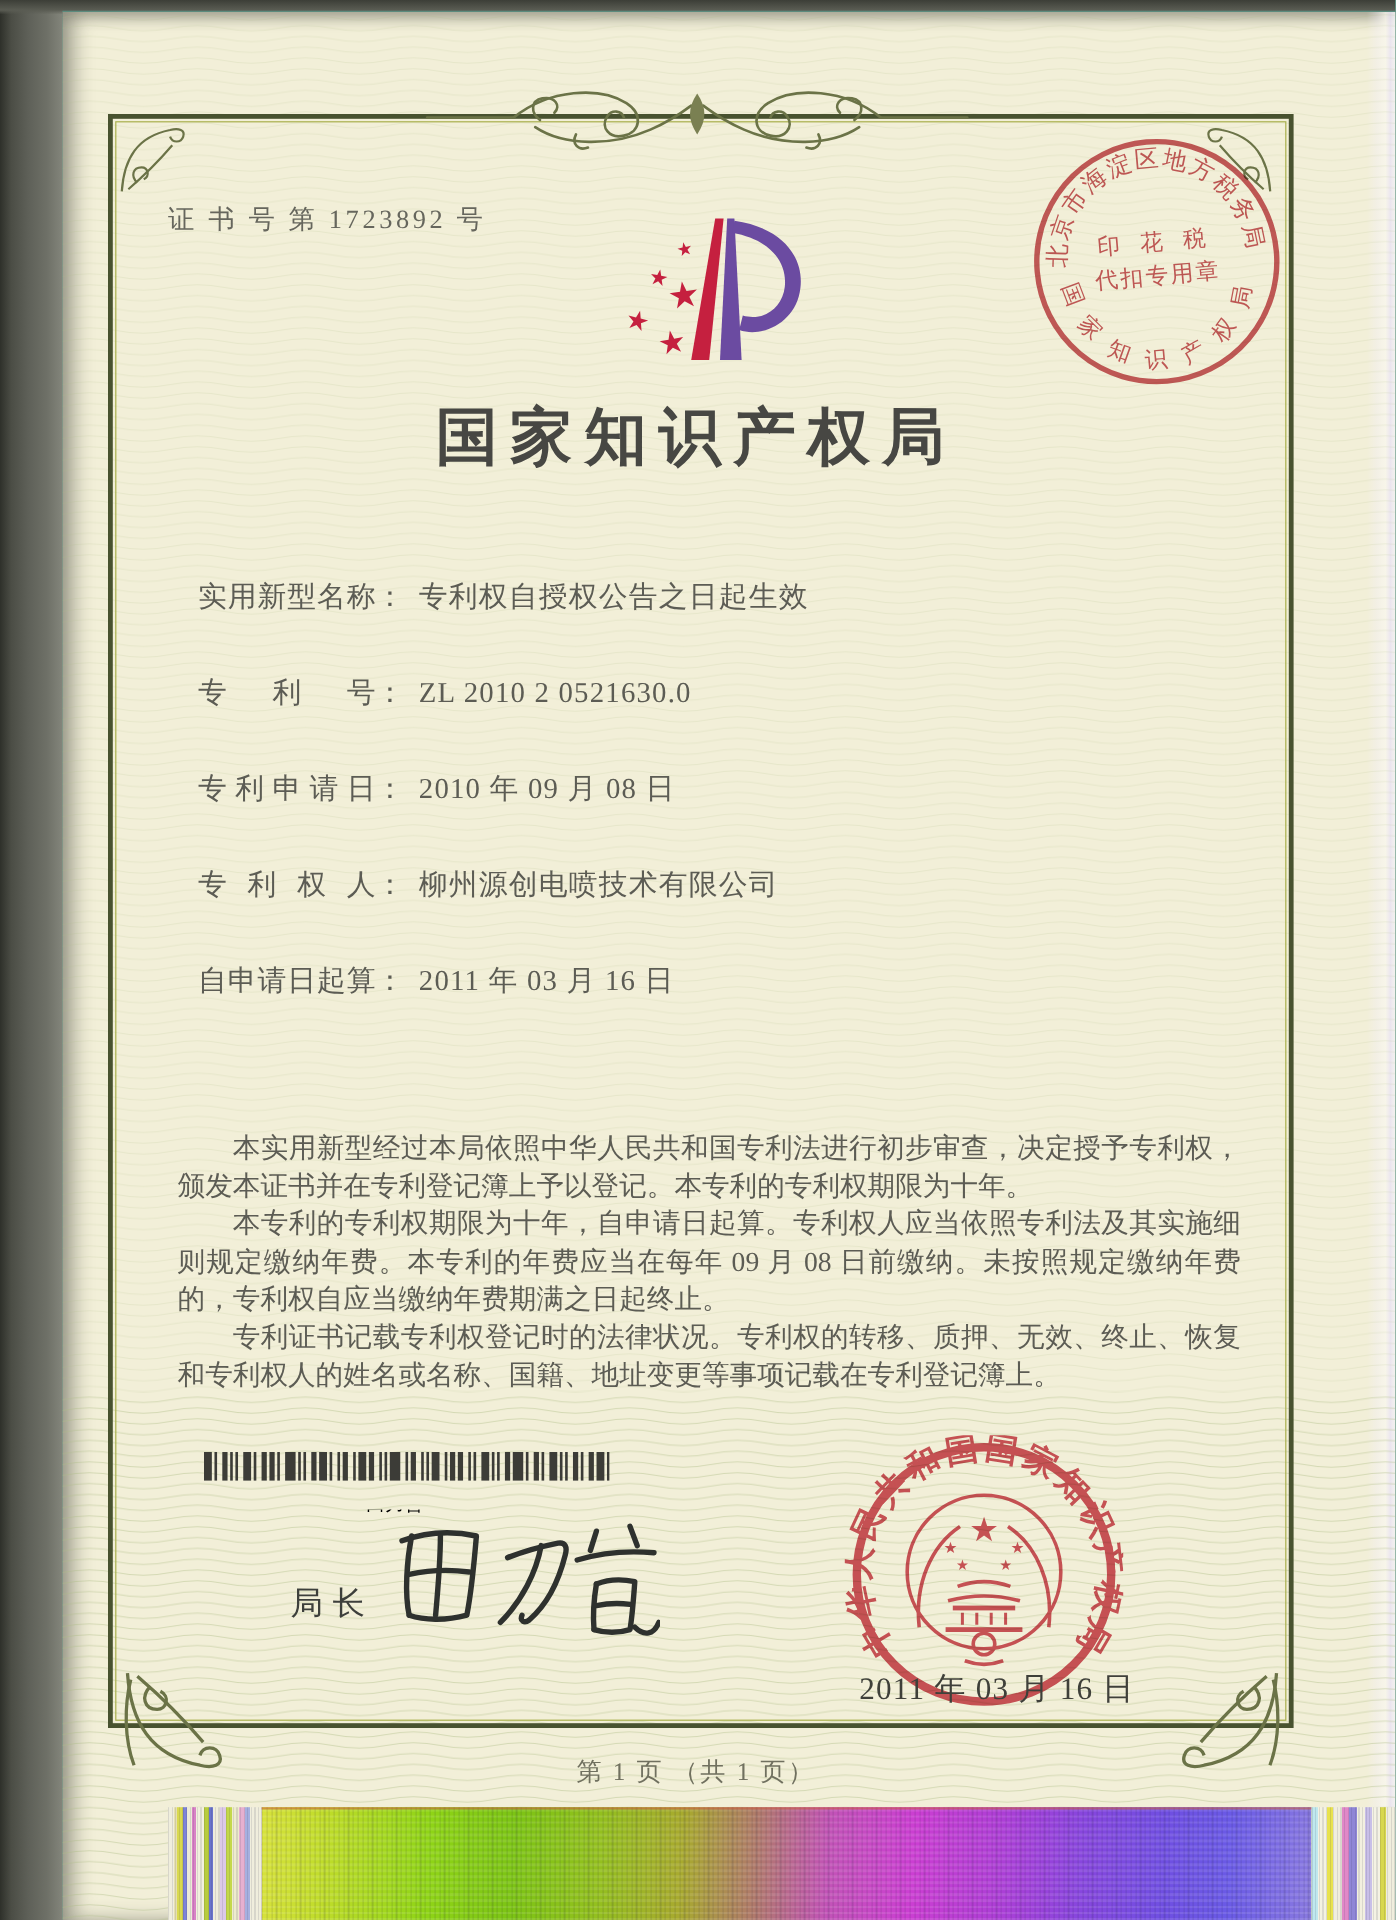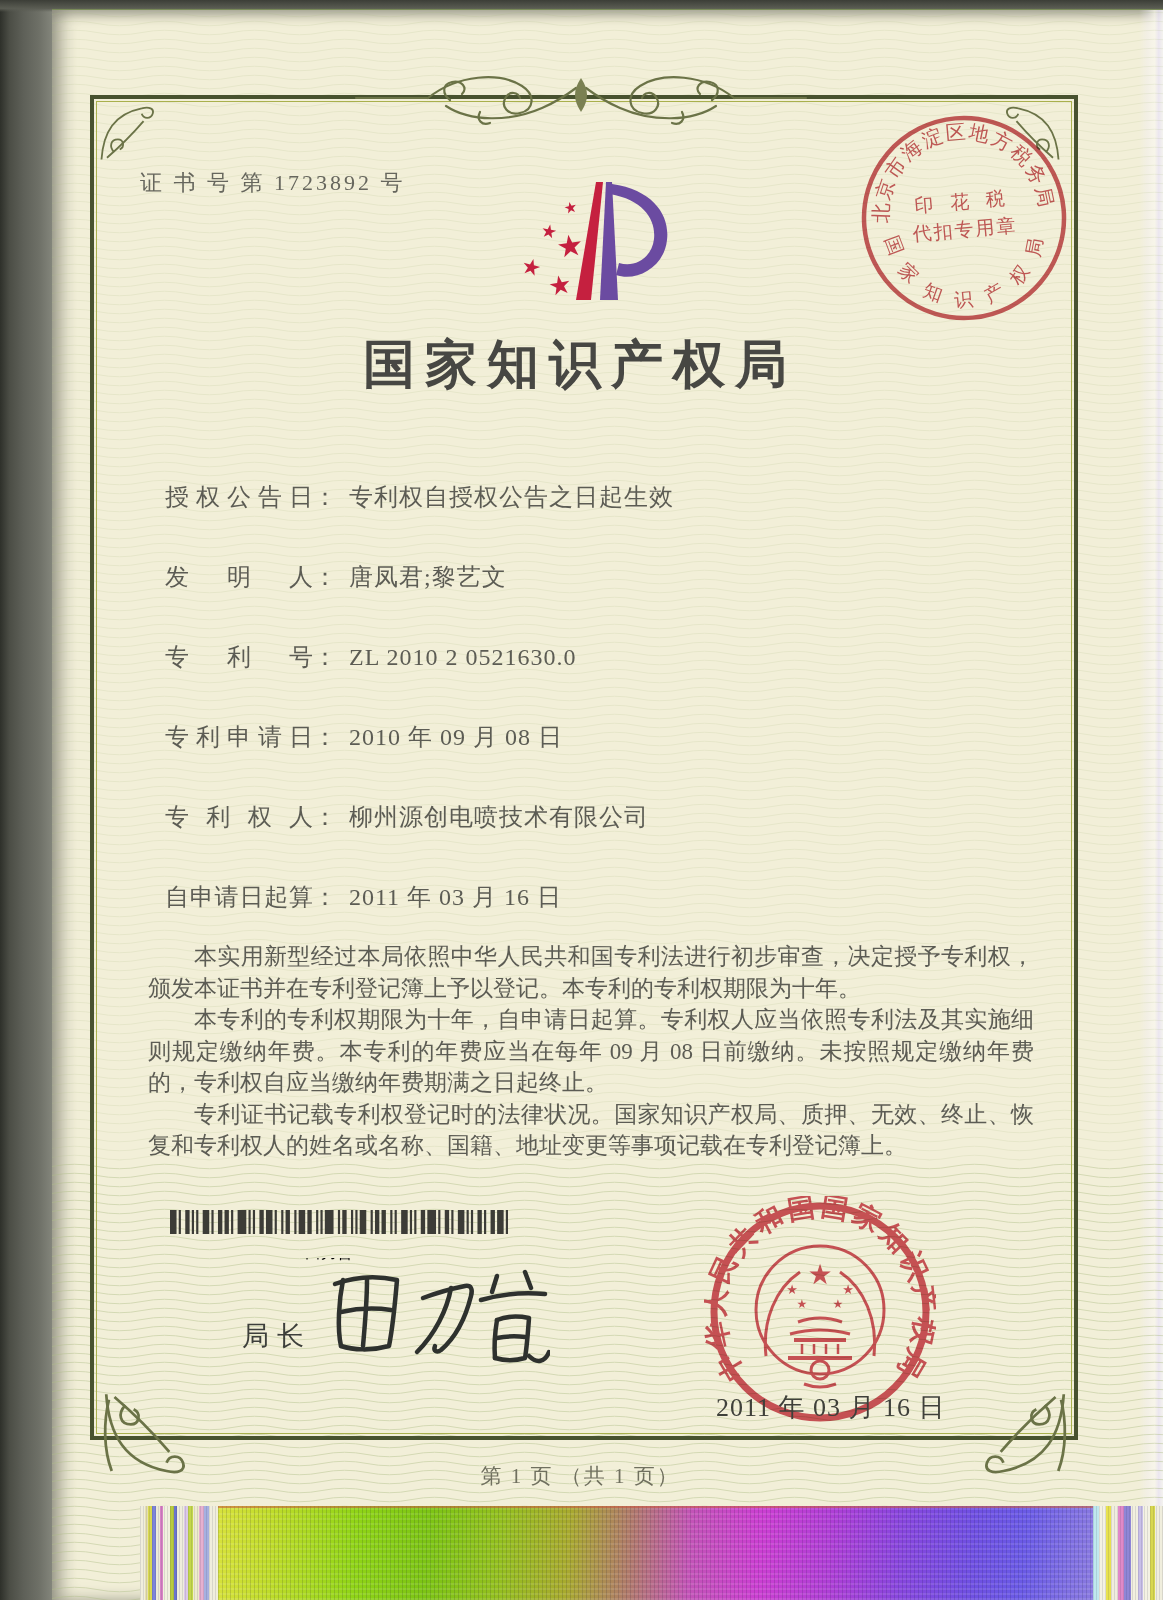--- a/index.html
+++ b/index.html
@@ -1,17 +1,17 @@
 <!DOCTYPE html>
 <html><head>
 <meta charset="utf-8">
 <style>
   html,body{margin:0;padding:0;background:#51534b;}
   #scan{position:relative;width:1163px;height:1600px;overflow:hidden;
-        background:#bef264;font-family:"Liberation Serif","DejaVu Serif",serif;}
+        background:#5eead4;font-family:"Liberation Serif","DejaVu Serif",serif;}
   
   .spine{position:absolute;left:0;top:0;width:52px;height:100%;
          background:linear-gradient(90deg,#2e302a 0,#4b4d45 18%,#5e6058 45%,#6e7067 75%,#83857b 100%);}
   .top-edge{position:absolute;left:0;top:0;width:100%;height:12px;
          background:linear-gradient(180deg,#3c3e37 0,#5a5c53 70%,rgba(90,92,83,0) 100%);}
   .paper{position:absolute;left:52px;top:10px;right:0;bottom:0;background:#f2efd8;
          box-shadow:inset 10px 0 16px rgba(52,54,47,.40), inset 0 6px 10px rgba(70,72,62,.25);}
   .right-sheen{position:absolute;right:0;top:10px;width:24px;bottom:0;opacity:.75;
          background:linear-gradient(90deg,rgba(255,255,255,0) 0,rgba(244,240,255,.45) 35%,#faf8f0 65%,#ece6fa 82%,#ffffff 100%);}
   .guilloche{position:absolute;left:52px;top:10px;width:1111px;height:1590px;pointer-events:none;}
@@ -163,43 +163,40 @@
       <textPath href="#taxBottom" startOffset="50%" text-anchor="middle">国家知识产权局</textPath>
     </text>
     <text x="112" y="102" text-anchor="middle" font-size="19" letter-spacing="6" fill="#c44f55">印 花 税</text>
     <text x="112" y="130" text-anchor="middle" font-size="19" letter-spacing="2" fill="#c44f55">代扣专用章</text>
   </svg>
 
   <div class="doc-title">国家知识产权局</div>
 
   <div class="fields">
     <div class="field-row">
-      <span class="f-label">授权公告日</span><span class="f-colon">：</span><span class="f-value">专利权自授权公告之日起生效</span>
-    </div>
-    <div class="field-row">
-      <span class="f-label">发明人</span><span class="f-colon">：</span><span class="f-value">唐凤君;黎艺文</span>
+      <span class="f-label">实用新型名称</span><span class="f-colon">：</span><span class="f-value">专利权自授权公告之日起生效</span>
     </div>
     <div class="field-row">
       <span class="f-label">专利号</span><span class="f-colon">：</span><span class="f-value">ZL 2010 2 0521630.0</span>
     </div>
     <div class="field-row">
       <span class="f-label">专利申请日</span><span class="f-colon">：</span><span class="f-value">2010 年 09 月 08 日</span>
     </div>
     <div class="field-row">
       <span class="f-label">专利权人</span><span class="f-colon">：</span><span class="f-value">柳州源创电喷技术有限公司</span>
     </div>
     <div class="field-row">
       <span class="f-label">自申请日起算</span><span class="f-colon">：</span><span class="f-value">2011 年 03 月 16 日</span>
     </div>
   </div>
 
   <div class="paras">
     <p>本实用新型经过本局依照中华人民共和国专利法进行初步审查，决定授予专利权，颁发本证书并在专利登记簿上予以登记。本专利的专利权期限为十年。</p>
     <p>本专利的专利权期限为十年，自申请日起算。专利权人应当依照专利法及其实施细则规定缴纳年费。本专利的年费应当在每年 09 月 08 日前缴纳。未按照规定缴纳年费的，专利权自应当缴纳年费期满之日起终止。</p>
-    <p>专利证书记载专利权登记时的法律状况。国家知识产权局、质押、无效、终止、恢复和专利权人的姓名或名称、国籍、地址变更等事项记载在专利登记簿上。</p>
+    <p>专利证书记载专利权登记时的法律状况。专利权的转移、质押、无效、终止、恢复和专利权人的姓名或名称、国籍、地址变更等事项记载在专利登记簿上。</p>
   </div>
 
   <svg class="barcode" width="338" height="24">
     <g>
         <rect x="0.00" y="0" width="6.54" height="24" fill="#3c3c37"></rect>
         <rect x="8.72" y="0" width="2.18" height="24" fill="#3c3c37"></rect>
         <rect x="15.26" y="0" width="4.36" height="24" fill="#3c3c37"></rect>
         <rect x="21.81" y="0" width="2.18" height="24" fill="#3c3c37"></rect>
         <rect x="26.17" y="0" width="2.18" height="24" fill="#3c3c37"></rect>
         <rect x="32.71" y="0" width="6.54" height="24" fill="#3c3c37"></rect>

